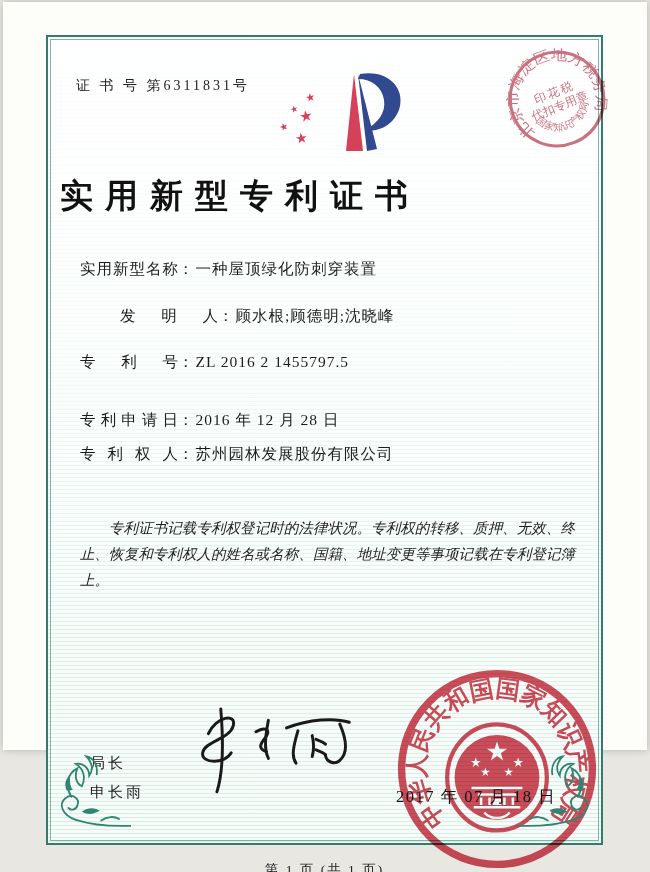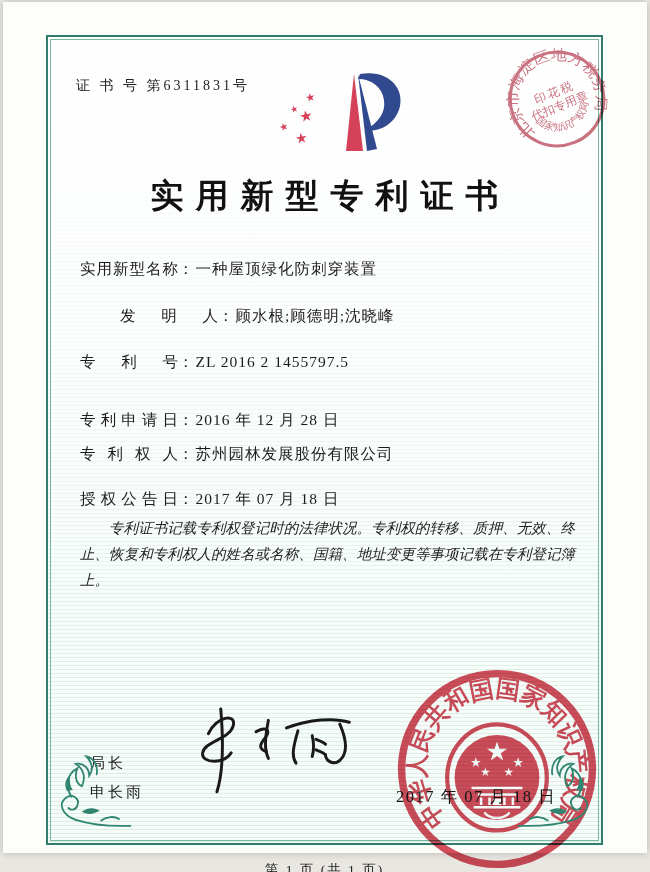--- a/index.html
+++ b/index.html
@@ -1,30 +1,30 @@
 <!DOCTYPE html>
 <html><head>
 <meta charset="utf-8">
 <style>
   * { margin:0; padding:0; box-sizing:border-box; }
   html,body { width:650px; height:872px; }
   body { position:relative; background:#e9e7e2; font-family:"Liberation Serif","DejaVu Serif",serif; overflow:hidden; }
-  .paper { position:absolute; left:3px; top:2px; width:644px; height:851px;
+  .paper { position:absolute; left:3px; top:2px; width:644px; height:748px;
            background:#fdfdf9; box-shadow:0 0 8px rgba(0,0,0,.22); }
   .frame { position:absolute; left:43px; top:33px; width:557px; height:810px;
            border:2px solid #337c6b;
            background-color:#f0f9f4;
            background-image:
              linear-gradient(180deg, rgba(255,255,255,.95) 0%, rgba(255,255,255,.72) 38%, rgba(255,255,255,.30) 68%, rgba(255,255,255,.05) 100%),
              repeating-linear-gradient(180deg, rgba(94,178,150,.18) 0 1px, rgba(246,252,249,.9) 1px 4px); }
   .frame::before { content:""; position:absolute; inset:2px; border:1px solid #78b7a0; pointer-events:none; }
 
   .cert-no { position:absolute; left:28px; top:40px; font-size:14px; letter-spacing:3px; color:#222; }
   .logo { position:absolute; left:222px; top:22px; width:150px; height:108px; }
-  .title { position:absolute; left:0; top:137px; width:100%; text-align:center;
+  .title { position:absolute; left:0; top:137px; width:100%; text-align:left;
            font-size:33px; font-weight:600; color:#111; letter-spacing:12px; text-indent:12px; }
 
   .field { position:absolute; left:32px; right:26px; font-size:15.5px; color:#1c1c1c; white-space:nowrap; }
   .flabel { display:inline-block; width:98px; text-align:justify; text-align-last:justify; vertical-align:bottom; }
   .fcolon { margin:0 2px 0 0; }
   .fvalue { letter-spacing:1px; }
   .f0 { top:222px; } .f1 { top:269px;margin-left:40px; } .f2 { top:315px; }
   .f3 { top:373px; } .f4 { top:407px; } .f5 { top:452px; }
 
   .body-text { position:absolute; left:32px; right:26px; top:479px; font-size:14.5px;
@@ -80,23 +80,20 @@
       <span class="flabel">发明人</span><span class="fcolon">：</span><span class="fvalue">顾水根;顾德明;沈晓峰</span>
     </div>
     <div class="field f2">
       <span class="flabel">专利号</span><span class="fcolon">：</span><span class="fvalue">ZL 2016 2 1455797.5</span>
     </div>
     <div class="field f3">
       <span class="flabel">专利申请日</span><span class="fcolon">：</span><span class="fvalue">2016 年 12 月 28 日</span>
     </div>
     <div class="field f4">
       <span class="flabel">专利权人</span><span class="fcolon">：</span><span class="fvalue">苏州园林发展股份有限公司</span>
-    </div>
-    <div class="field f5">
-      <span class="flabel">授权公告日</span><span class="fcolon">：</span><span class="fvalue">2017 年 07 月 18 日</span>
     </div>
 
     <div class="body-text">
       <p>专利证书记载专利权登记时的法律状况。专利权的转移、质押、无效、终止、恢复和专利权人的姓名或名称、国籍、地址变更等事项记载在专利登记簿上。</p>
     </div>
 
     <div class="signer">
       <div>局长</div>
       <div>申长雨</div>
     </div>

